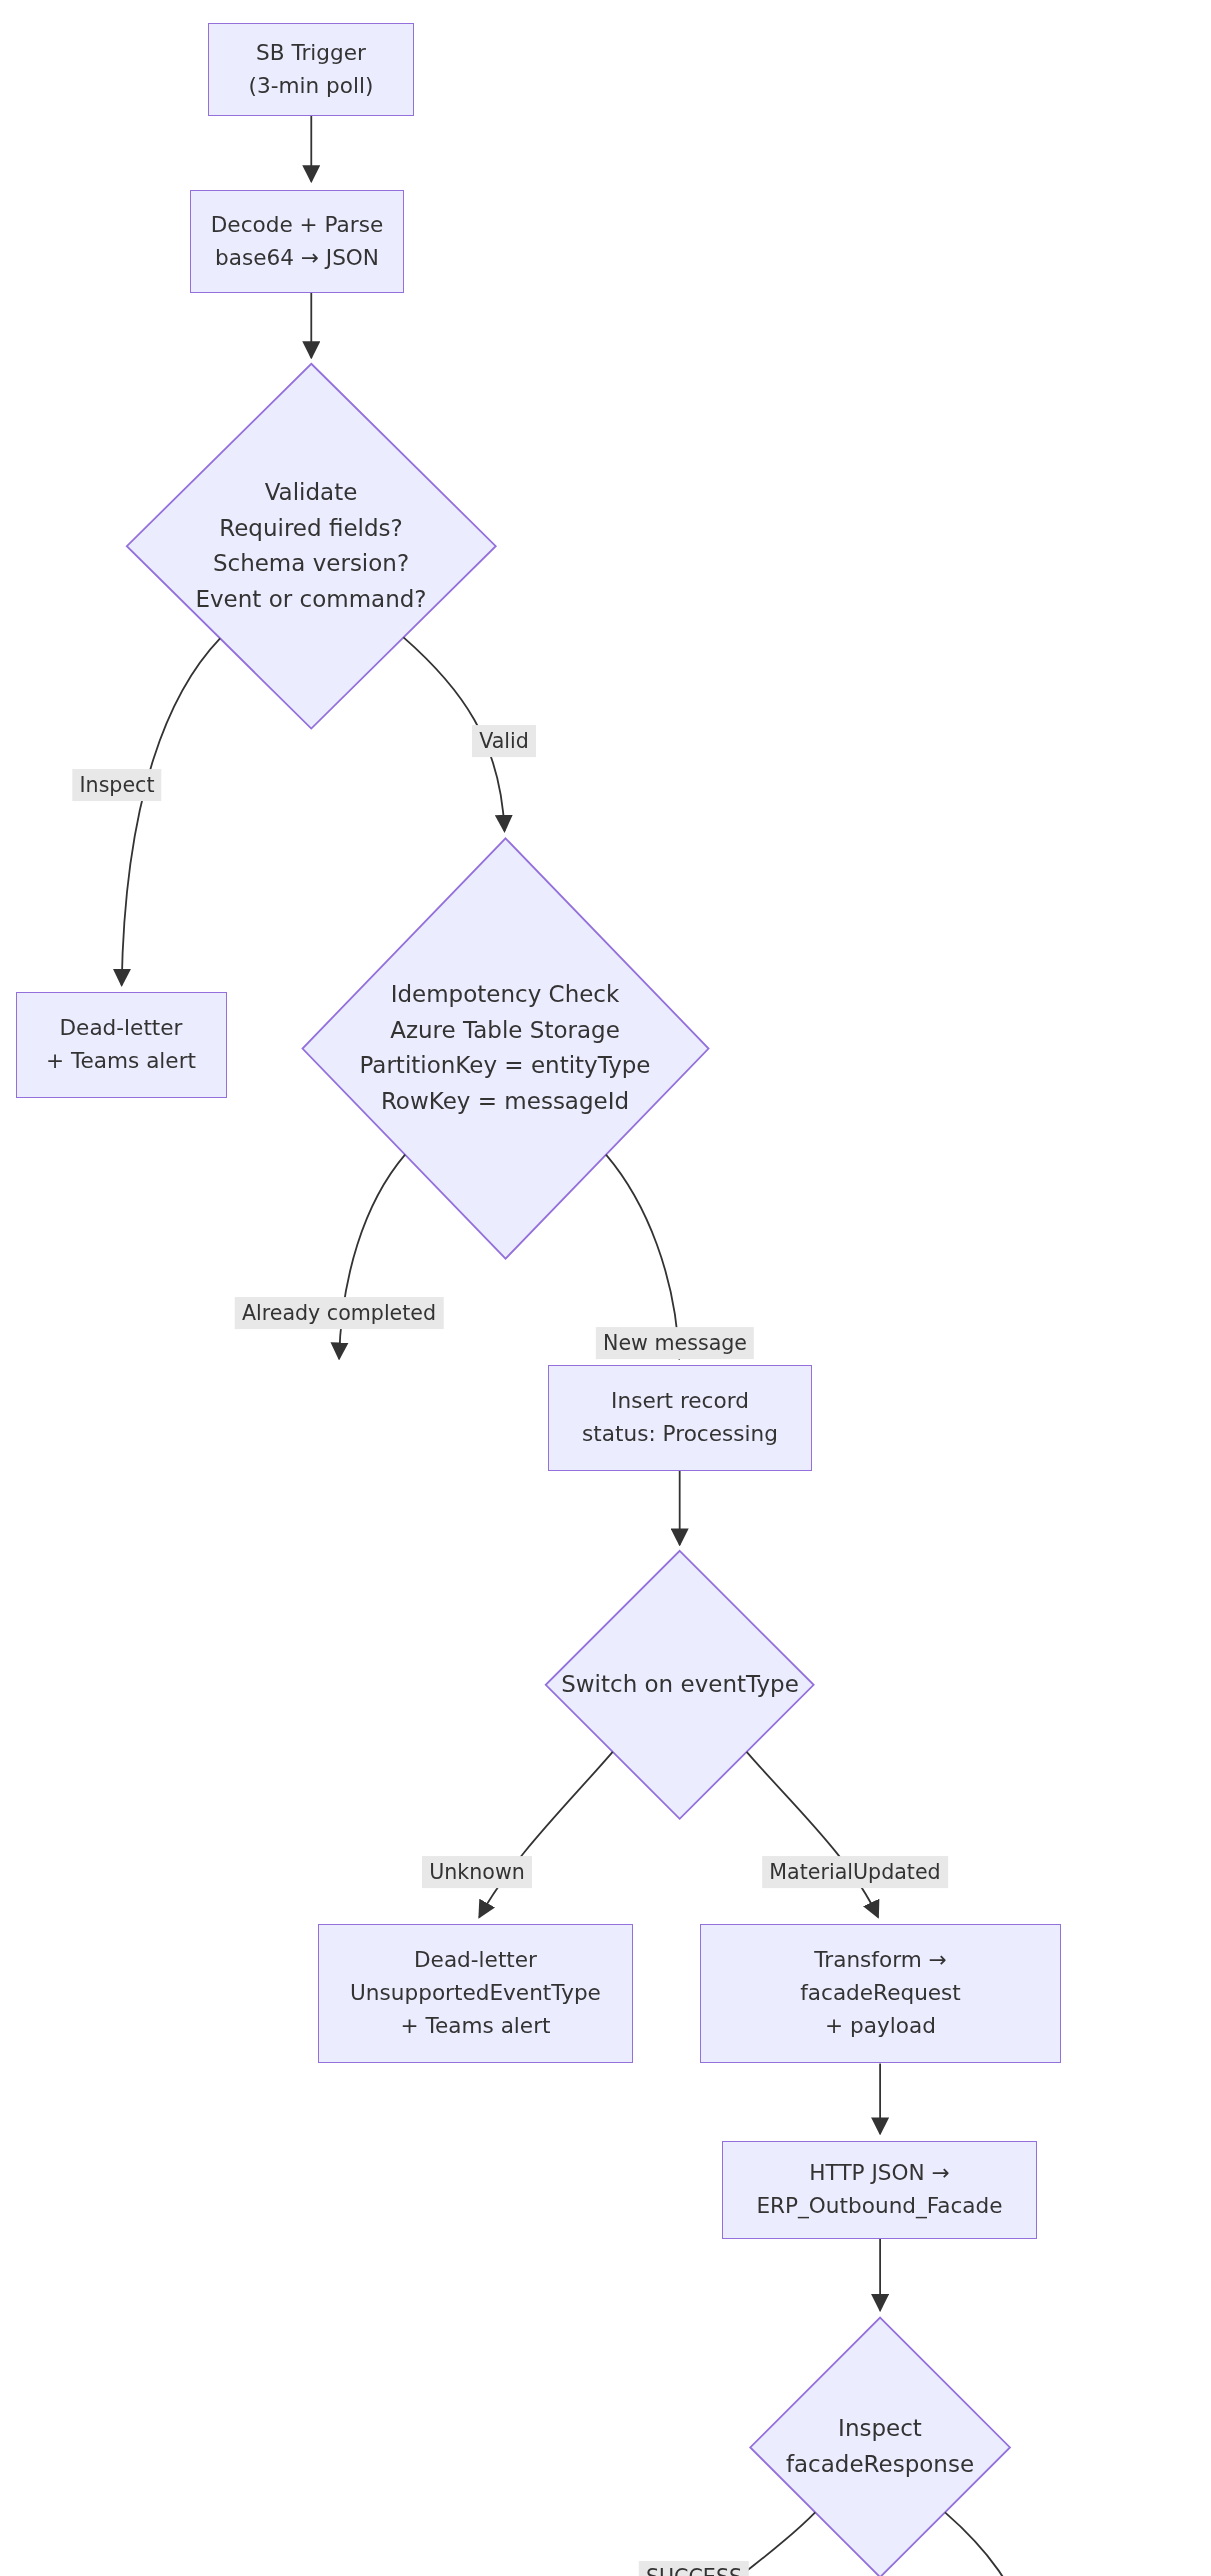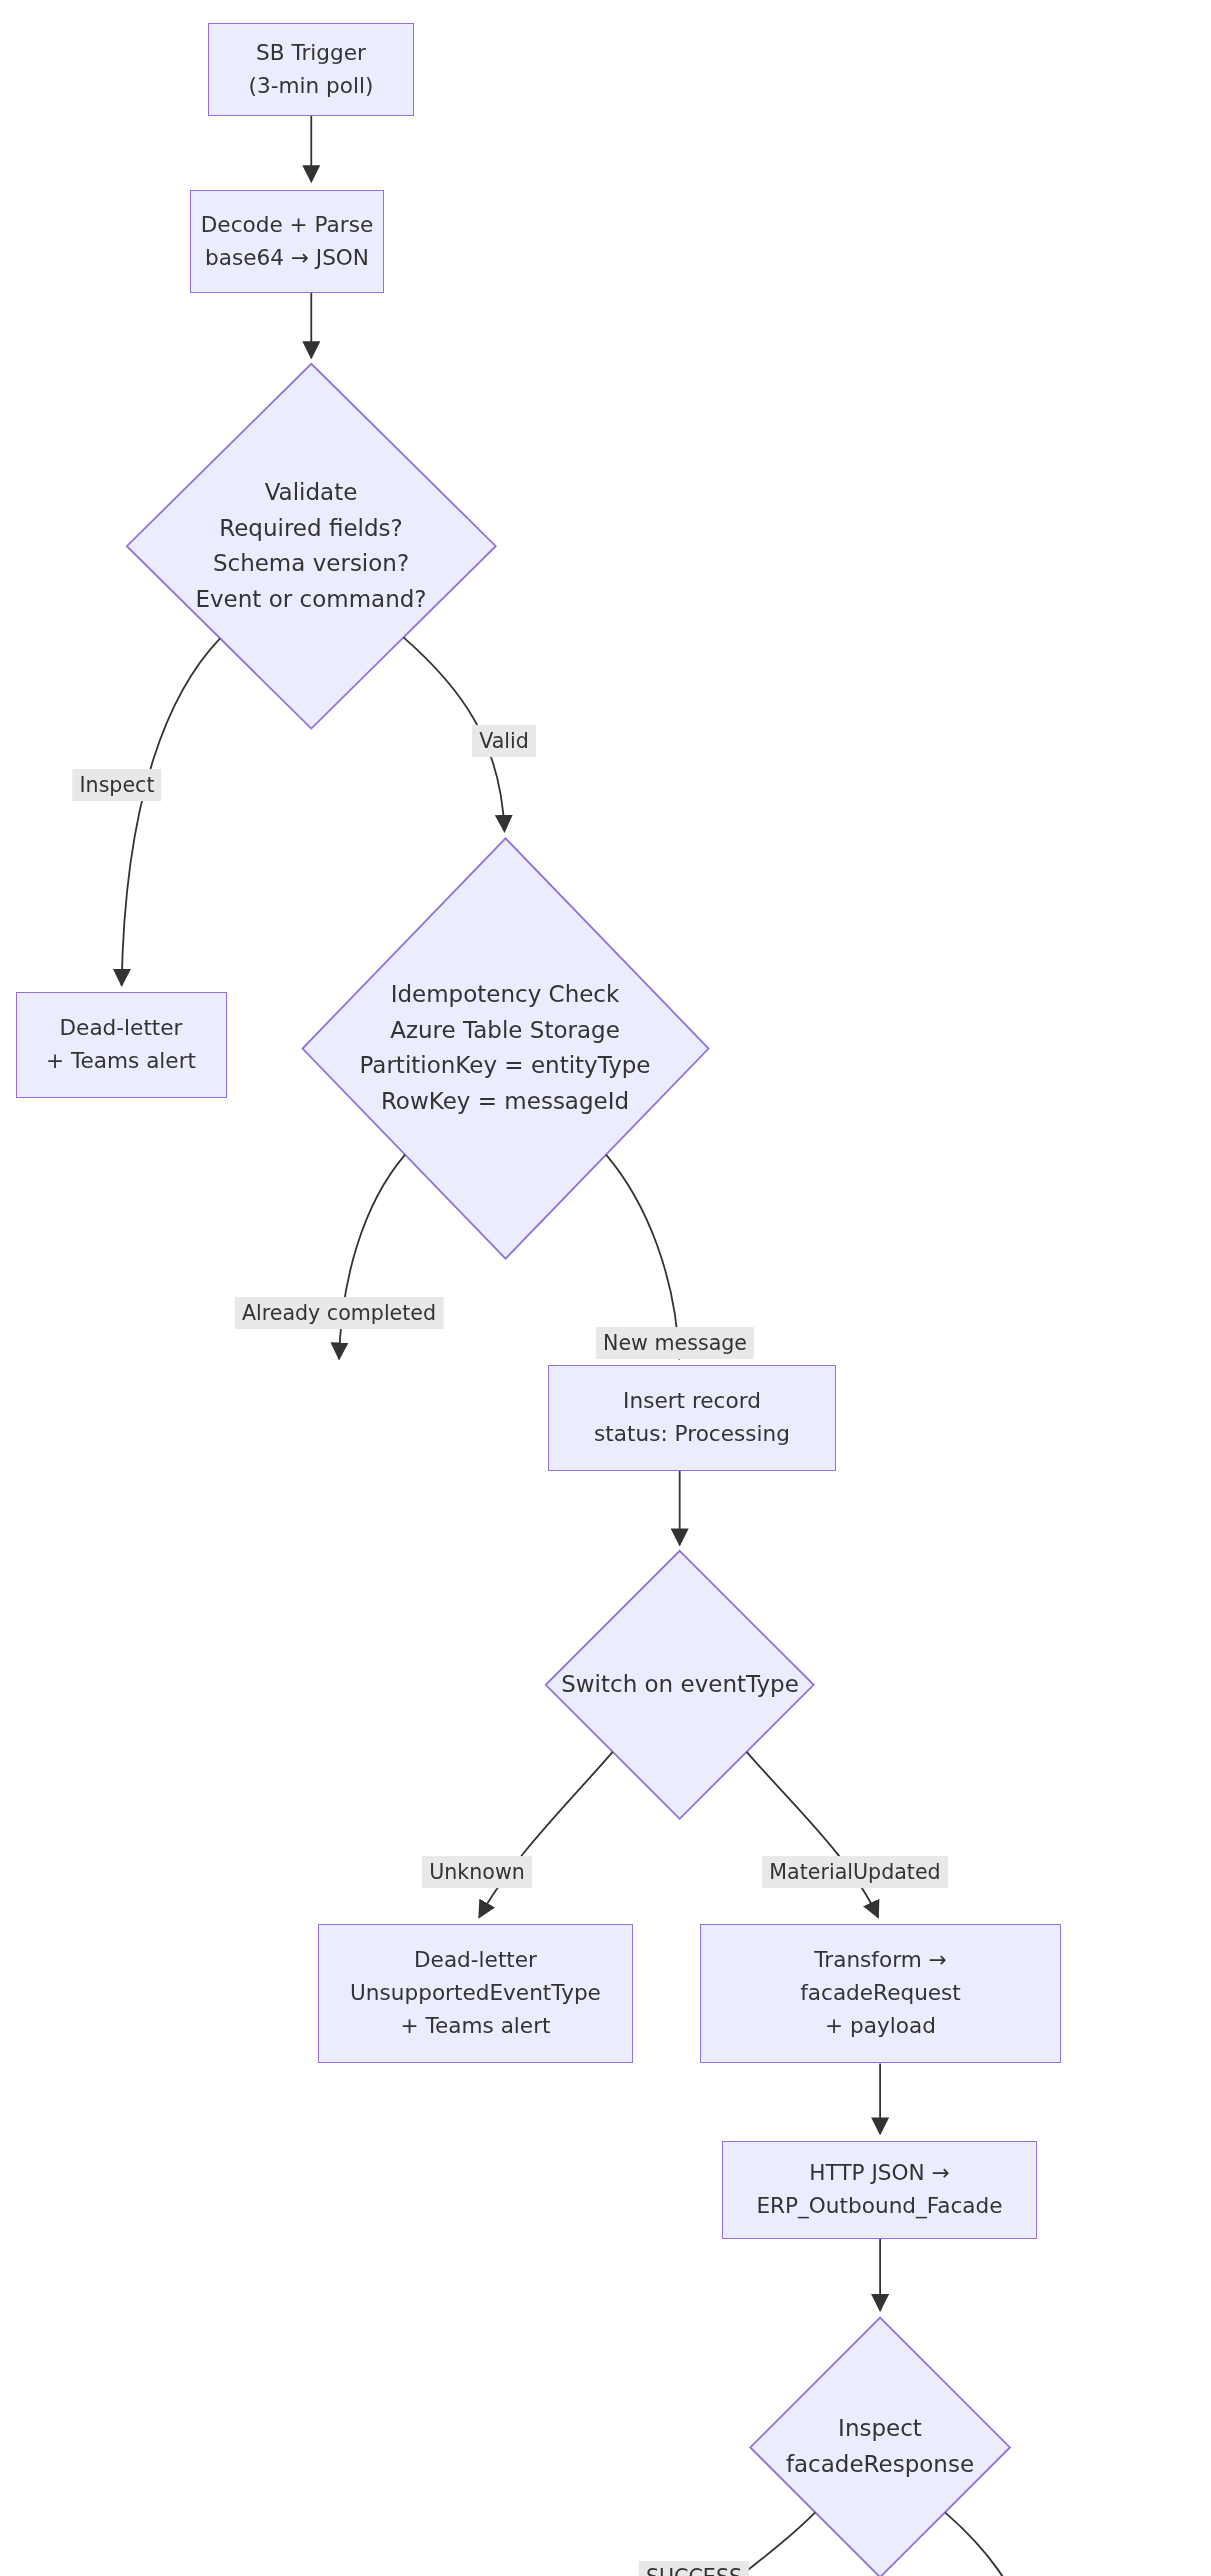--- a/index.html
+++ b/index.html
@@ -95,28 +95,28 @@
     <path class="edge" d="M 1582 4876 C 1495 4965, 1392 5020, 1346 5090" marker-end="url(#arrowhead)"></path>
     <path class="edge" d="M 1834 4876 C 2000 5020, 2052 5180, 2055 5494" marker-end="url(#arrowhead)"></path>
     <path class="edge" d="M 1340 5375 L 1340 5530" marker-end="url(#arrowhead)"></path>
     <path class="edge" d="M 1340 5750 C 1345 5835, 1455 5880, 1560 5938" marker-end="url(#arrowhead)"></path>
     <path class="edge" d="M 2055 5780 C 2052 5848, 1945 5878, 1850 5936" marker-end="url(#arrowhead)"></path>
   </svg>
 
   <div class="node" style="left:208px; top:23px; width:206px; height:93px;">SB Trigger
 (3-min poll)</div>
 
-  <div class="node" style="left:190px; top:190px; width:194px; height:103px;">Decode + Parse
+  <div class="node" style="left:190px; top:190px; width:214px; height:103px;">Decode + Parse
 base64 → JSON</div>
 
   <div class="node" style="left:15.5px; top:992px; width:211px; height:106px;">Dead-letter
 + Teams alert</div>
 
 
-  <div class="node" style="left:548px; top:1365px; width:288px; height:106px;">Insert record
+  <div class="node" style="left:548px; top:1365px; width:264px; height:106px;">Insert record
 status: Processing</div>
 
   <div class="node" style="left:318px; top:1924px; width:315px; height:139px;">Dead-letter
 UnsupportedEventType
 + Teams alert</div>
 
   <div class="node" style="left:700px; top:1924px; width:361px; height:139px;">Transform →
 facadeRequest
 + payload</div>
 

